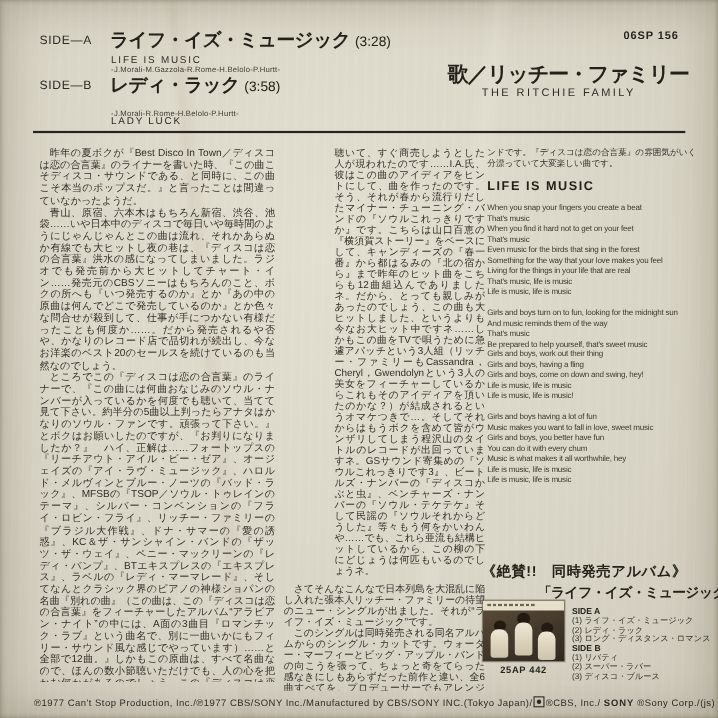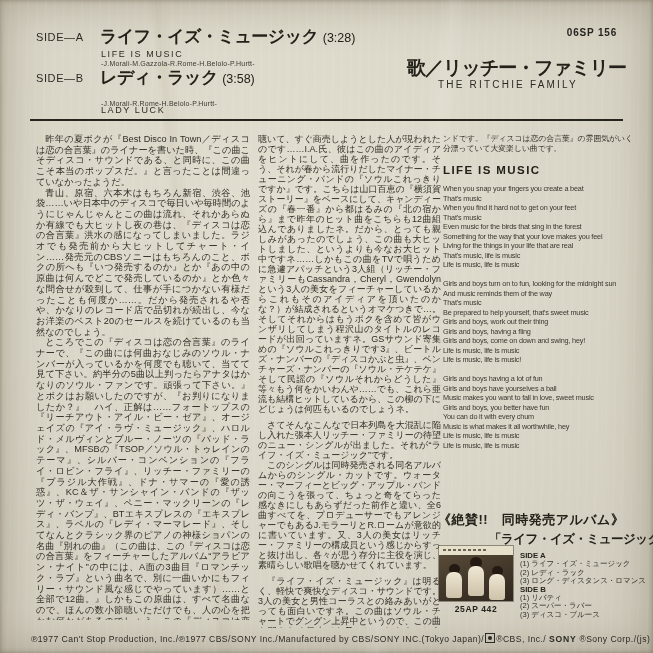--- a/index.html
+++ b/index.html
@@ -28,21 +28,21 @@
   .catalog    { position:absolute; top:27px; right:36px; font-size:10px; font-weight:700; letter-spacing:.8px; color:#26241f; }
   .artist-jp  { position:absolute; left:407px; top:55px; font-size:19px; font-weight:700; letter-spacing:-1px; color:#232119; white-space:nowrap; }
   .artist-en  { position:absolute; left:438px; top:79px; font-size:10px; letter-spacing:2.2px; color:#2c2a25; white-space:nowrap; }
   .rule { position:absolute; left:30px; top:119px; width:593px; height:2px; background:#26241f; }
 
   
   .col { position:absolute; text-align:justify; overflow:hidden; color:#302e28; }
   .col .jp-para { text-indent:1em; }
   .col1 { left:36px;  top:134px; width:214px; height:486px; font-size:9.2px; line-height:10.7px; }
   .col2 { left:258px; top:134px; width:183px; height:494px; font-size:9px;   line-height:10px; }
-  .col2 .jp-para:nth-child(1) { text-indent:0; }
+  .col2 .jp-para:nth-child(1) { text-indent:0;margin-left:46px; }
   .col2 .jp-para:nth-child(2) { margin-top:6px; }
   .col2 .jp-para:nth-child(4) { margin-top:6px; }
 
   
   .jp-cont { position:absolute; left:443px; top:134px; width:190px; font-size:7.8px; line-height:10px; text-align:justify; color:#302e28; }
   .signoff { position:absolute; left:443px; top:152px; width:190px; font-size:8.2px; text-align:center; padding-left:34px; box-sizing:border-box; white-space:nowrap; color:#2c2a25; }
   .lyrics-heading { position:absolute; left:443px; top:164px; font-size:11.5px; font-weight:700; letter-spacing:1.4px; color:#232119; }
   .lyrics { position:absolute; left:443px; top:184px; width:205px; }
   .lyric-line { font-size:7.3px; line-height:9.5px; min-height:9.5px; letter-spacing:-.2px; white-space:nowrap; color:#3a382f; }
 
@@ -131,21 +131,20 @@
       <div class="lyric-line">And music reminds them of the way</div>
       <div class="lyric-line">That's music</div>
       <div class="lyric-line">Be prepared to help yourself, that's sweet music</div>
       <div class="lyric-line">Girls and boys, work out their thing</div>
       <div class="lyric-line">Girls and boys, having a fling</div>
       <div class="lyric-line">Girls and boys, come on down and swing, hey!</div>
       <div class="lyric-line">Life is music, life is music</div>
       <div class="lyric-line">Life is music, life is music!</div>
       <div class="lyric-line"></div>
       <div class="lyric-line">Girls and boys having a lot of fun</div>
-      <div class="lyric-line">Girls and boys have yourselves a ball</div>
       <div class="lyric-line">Music makes you want to fall in love, sweet music</div>
       <div class="lyric-line">Girls and boys, you better have fun</div>
       <div class="lyric-line">You can do it with every chum</div>
       <div class="lyric-line">Music is what makes it all worthwhile, hey</div>
       <div class="lyric-line">Life is music, life is music</div>
       <div class="lyric-line">Life is music, life is music</div>
     </div>
 
   <div class="promo-banner">《絶賛!!　同時発売アルバム》</div>
   <div class="promo-title">「ライフ・イズ・ミュージック」</div>

